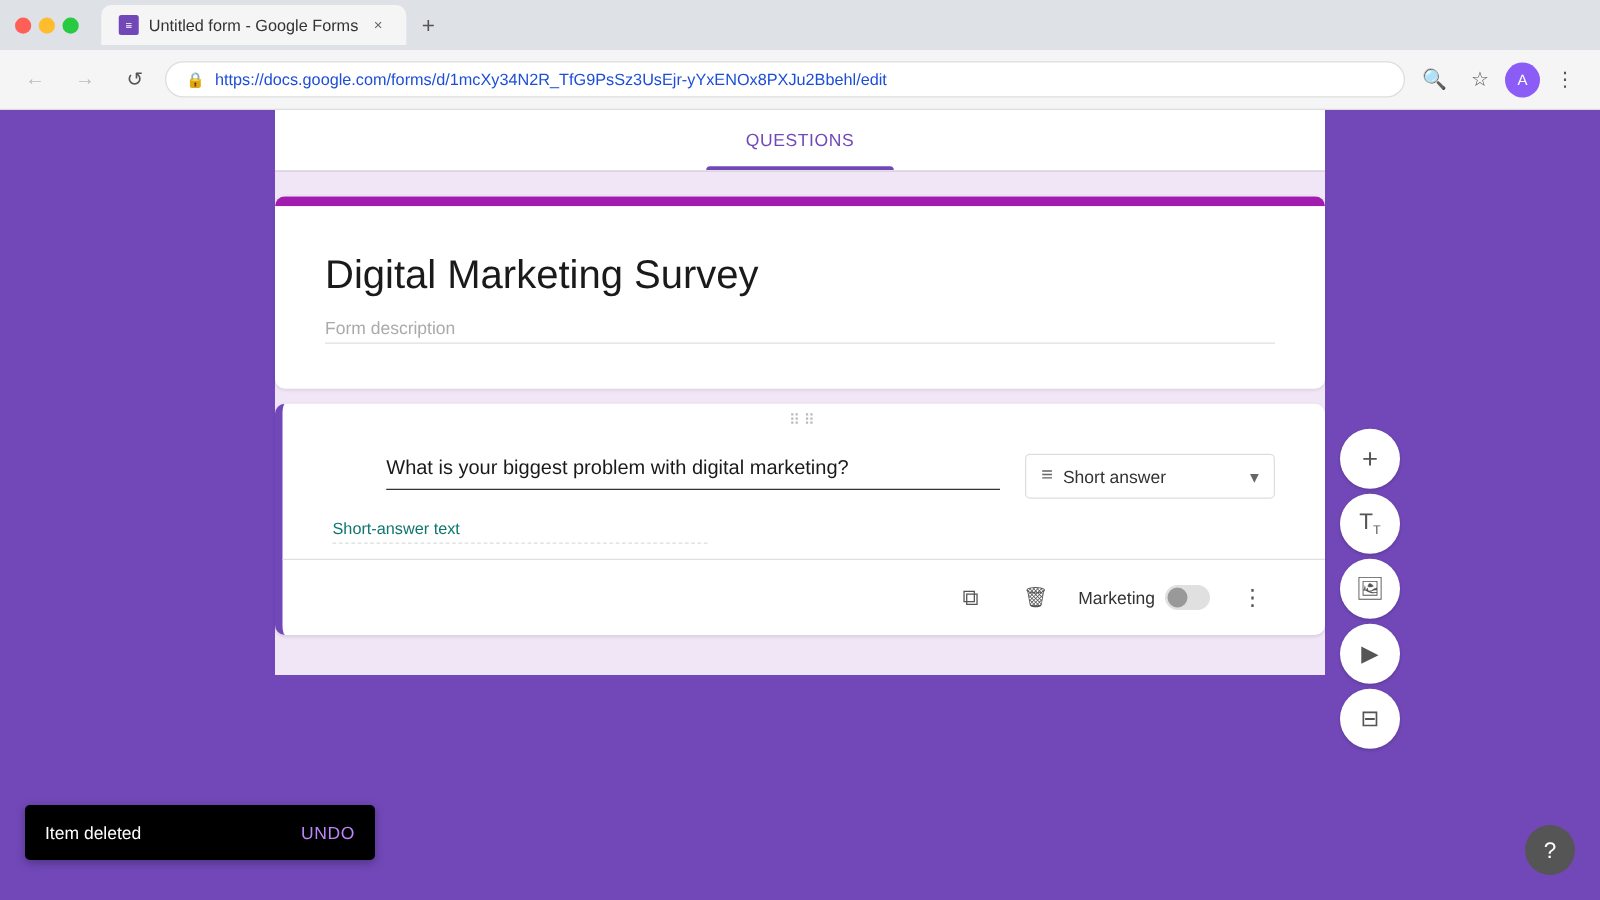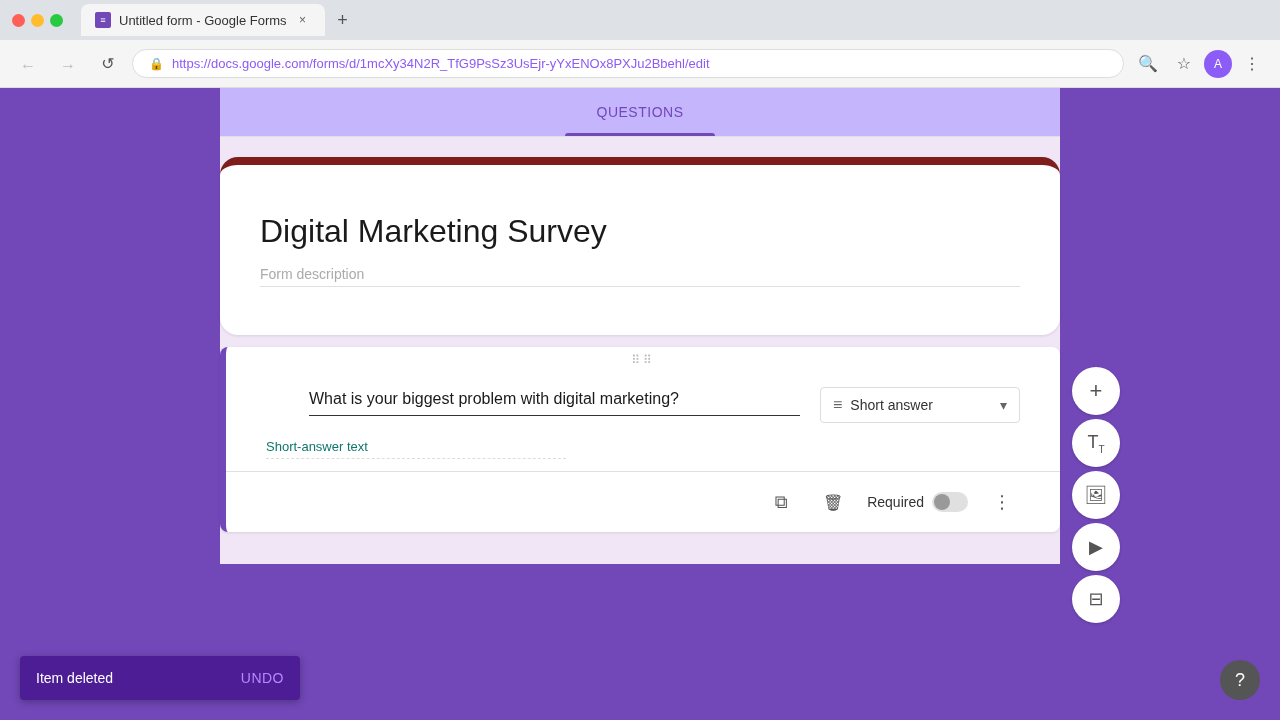--- a/index.html
+++ b/index.html
@@ -112,21 +112,21 @@
       border-radius: 20px;
       padding: 6px 16px;
       font-size: 13px;
       color: #333;
       border: 1px solid #ddd;
       display: flex;
       align-items: center;
       gap: 8px;
     }
     .address-bar .lock-icon { color: #555; font-size: 12px; }
-    .address-text { color: #8b5cf6; font-size: 13px; }
+    .address-text { color: #1d4ed8; font-size: 13px; }
     .nav-right-icons {
       display: flex;
       align-items: center;
       gap: 4px;
     }
     .nav-icon-btn {
       width: 32px;
       height: 32px;
       border-radius: 50%;
       display: flex;
@@ -171,21 +171,21 @@
 
     
     .form-container {
       width: 840px;
       position: relative;
       margin-top: 0;
     }
 
     
     .form-tabs {
-      background: #c4b5fd;
+      background: #ffffff;
       display: flex;
       justify-content: center;
       gap: 0;
       border-bottom: 1px solid #e0e0e0;
       position: relative;
       z-index: 2;
     }
     .form-tab {
       padding: 16px 32px;
       font-size: 14px;
@@ -211,24 +211,24 @@
 
     
     .form-body {
       background: #f0e6f6;
       padding: 20px 0;
     }
 
     
     .form-title-card {
       background: white;
-      border-radius: 18px;
-      padding: 48px 40px;
+      border-radius: 8px;
+      padding: 36px 40px;
       margin-bottom: 12px;
-      border-top: 8px solid #7f1d1d;
+      border-top: 8px solid #a21caf;
       box-shadow: 0 1px 3px rgba(0,0,0,0.1);
       position: relative;
     }
     .form-title-text {
       font-size: 32px;
       font-weight: 400;
       color: #1a1a1a;
       margin-bottom: 16px;
     }
     .form-description {
@@ -389,23 +389,23 @@
       justify-content: center;
       cursor: pointer;
       color: #555;
       font-size: 20px;
       box-shadow: 0 1px 3px rgba(0,0,0,0.2);
     }
 
     
     .snackbar {
       position: absolute;
-      bottom: 20px;
+      bottom: 32px;
       left: 20px;
-      background: #4c1d95;
+      background: #000000;
       color: white;
       border-radius: 4px;
       padding: 14px 16px;
       display: flex;
       align-items: center;
       gap: 16px;
       font-size: 14px;
       box-shadow: 0 2px 8px rgba(0,0,0,0.3);
       z-index: 100;
       min-width: 280px;
@@ -533,21 +533,21 @@
         <hr class="question-divider">
 
         <div class="question-actions">
           <div class="action-btn">
             <span>⧉</span>
           </div>
           <div class="action-btn">
             <span style="font-size:16px;">🗑</span>
           </div>
           <div class="required-section">
-            <span>Required</span>
+            <span>Marketing</span>
             <div class="toggle">
               <div class="toggle-thumb"></div>
             </div>
           </div>
           <div class="more-btn">
             <span>⋮</span>
           </div>
         </div>
 
         <div class="right-toolbar">

